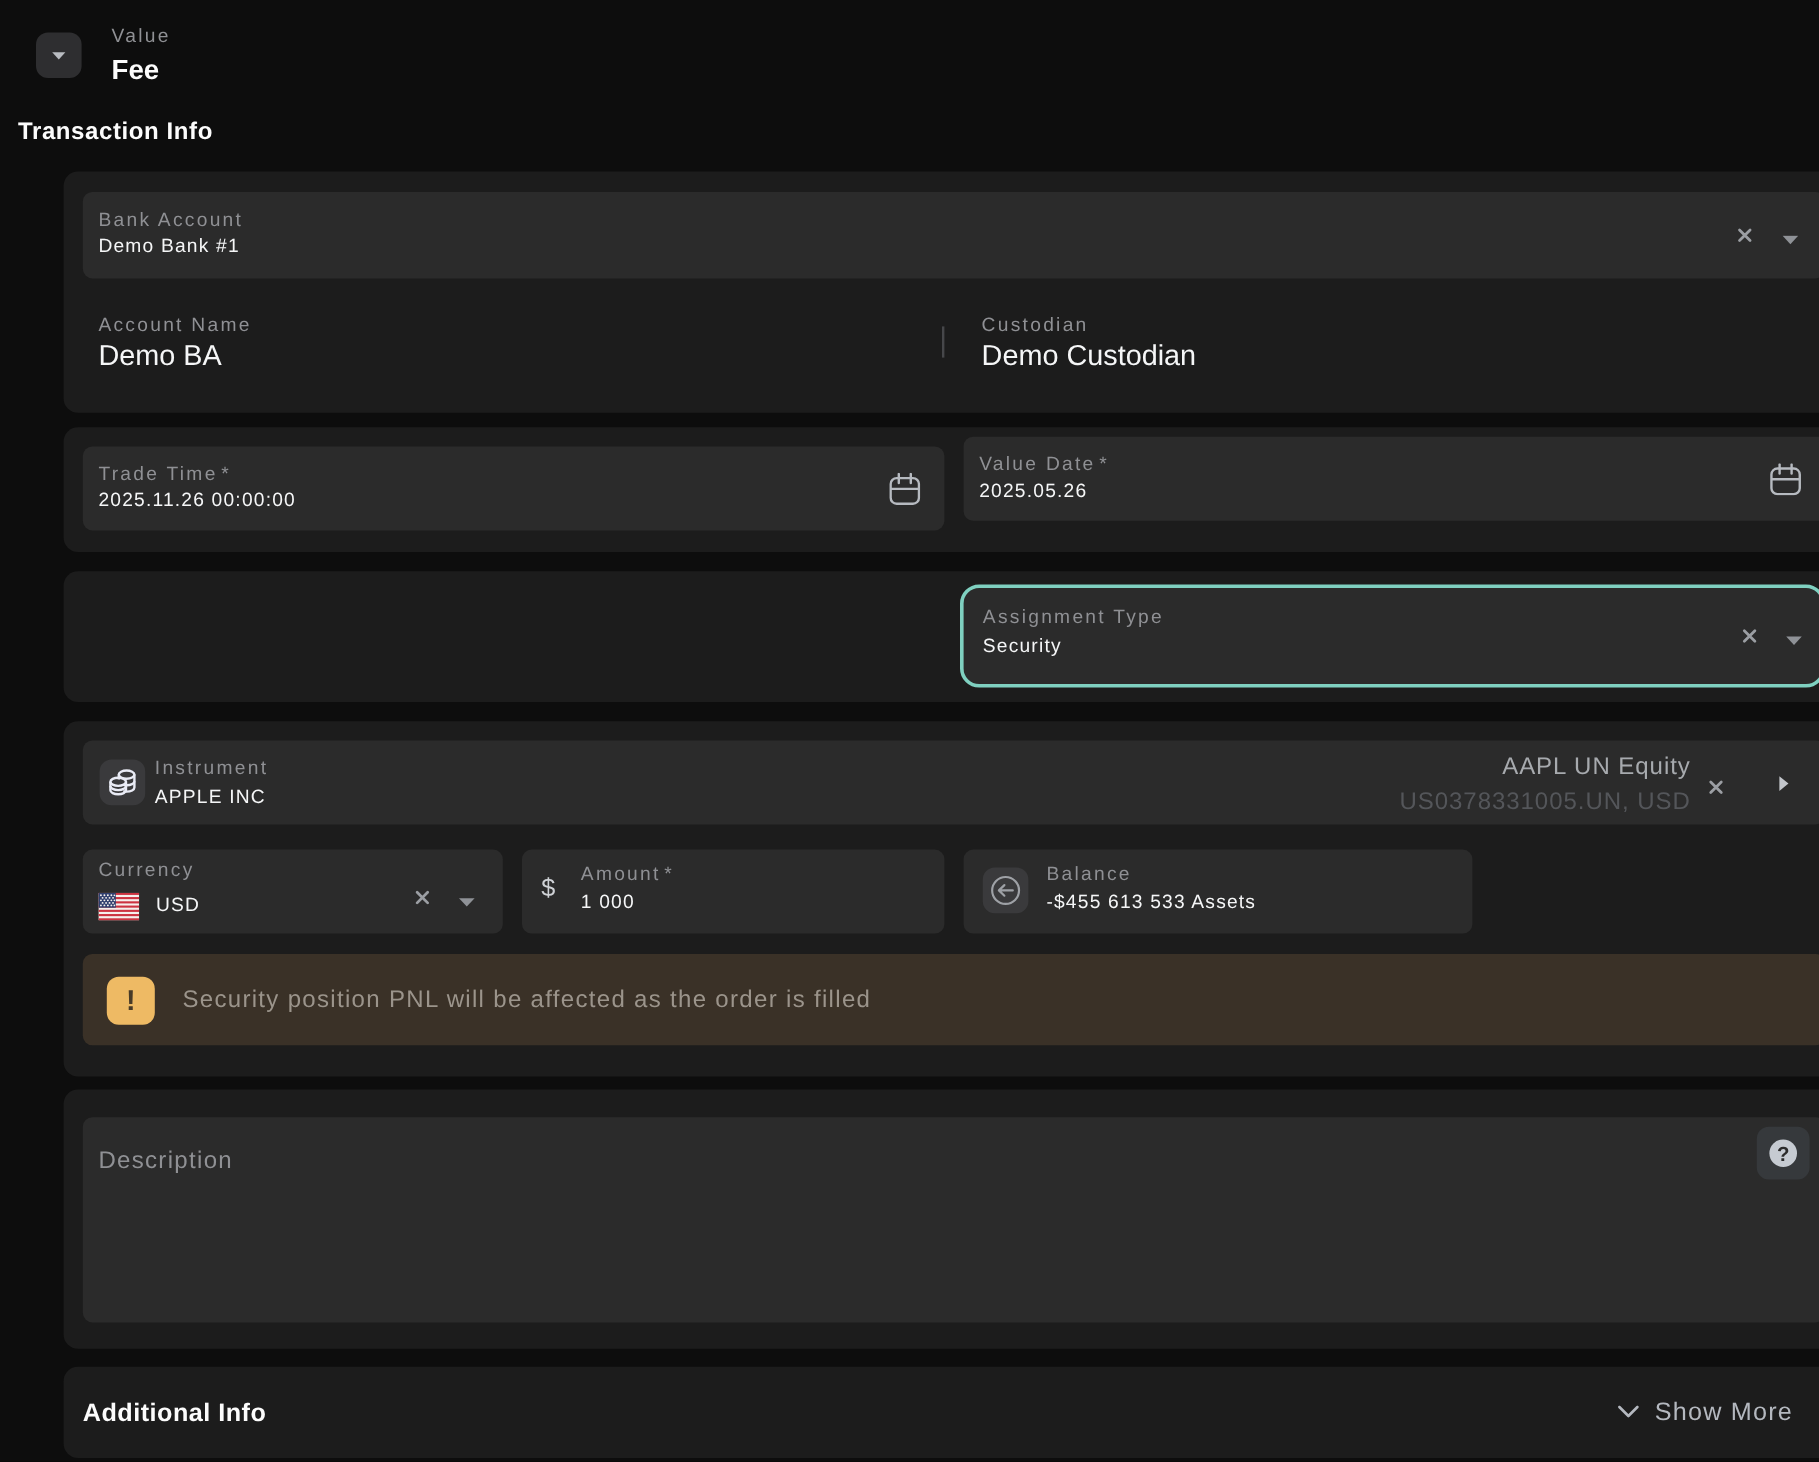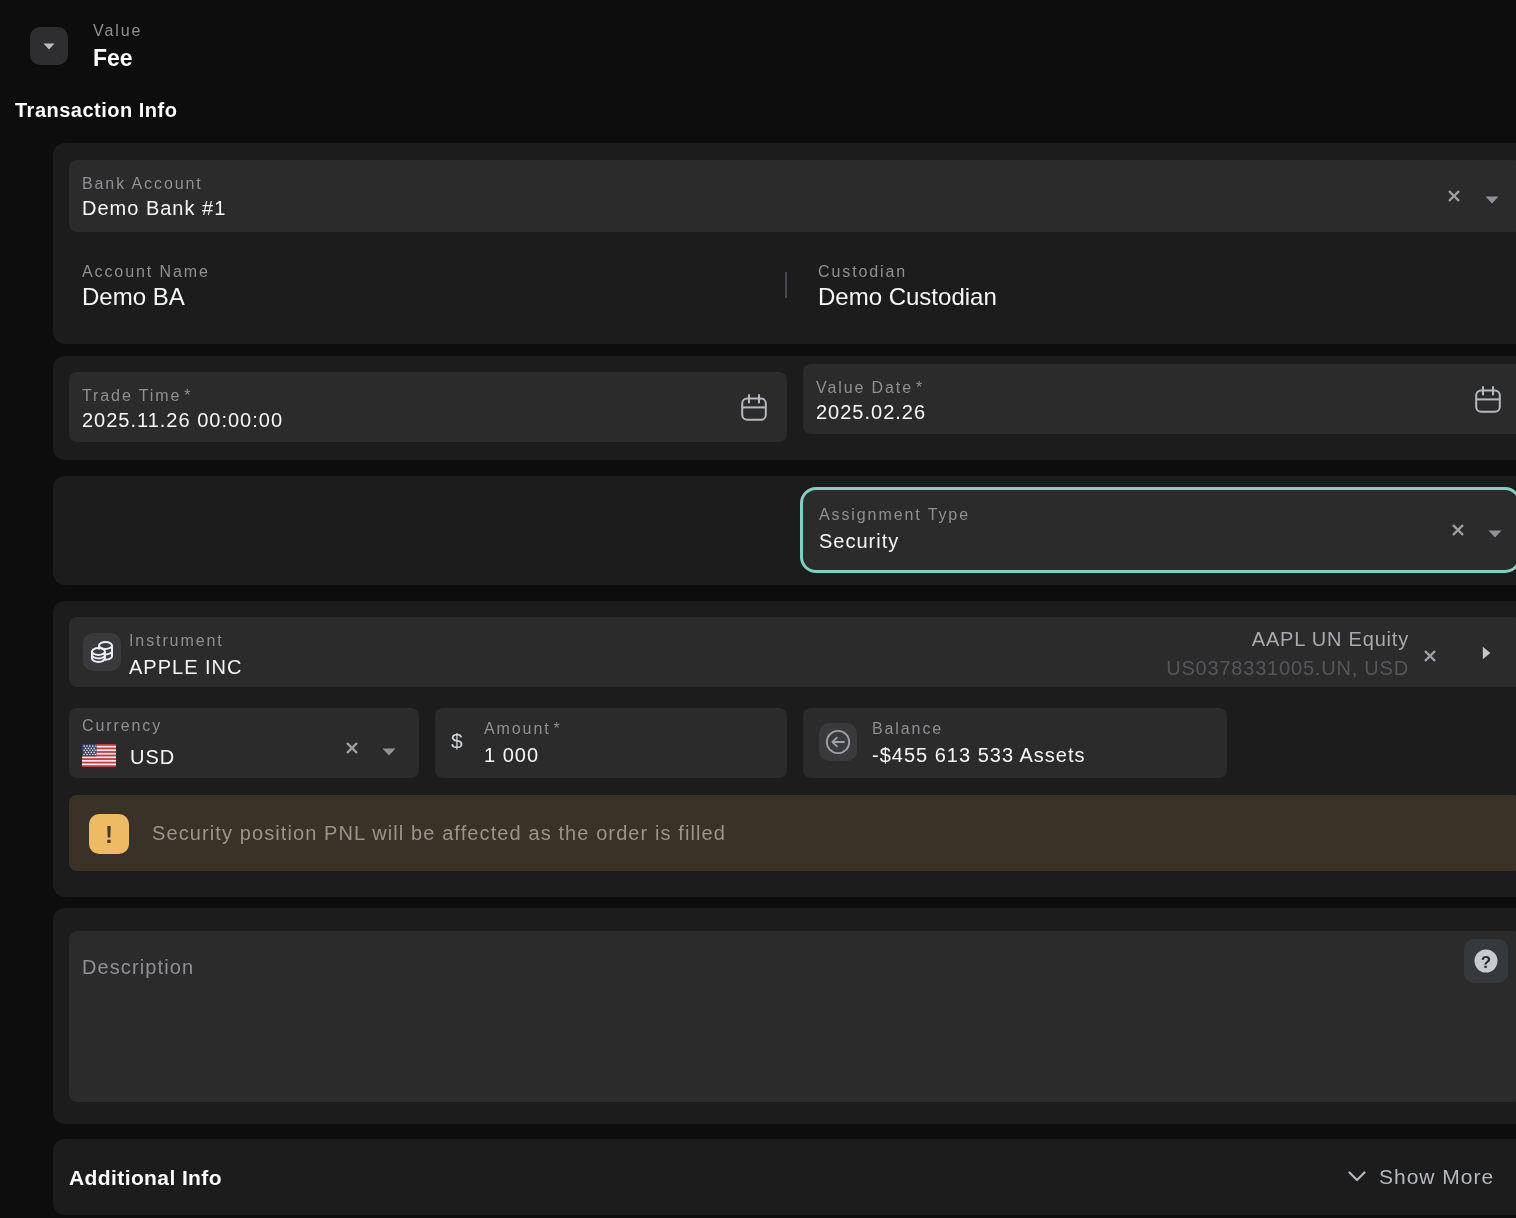--- a/index.html
+++ b/index.html
@@ -3,21 +3,21 @@
 <meta charset="utf-8">
 <style>
   html,body{margin:0;padding:0;background:#0d0d0d;}
   *{box-sizing:border-box;}
   #page{position:relative;width:1516px;height:1218px;background:#0d0d0d;overflow:hidden;
     font-family:"Liberation Sans",sans-serif;}
   .abs{position:absolute;}
   .panel{position:absolute;left:16px;width:1484px;background:#1c1c1c;border-radius:12px;margin-left:37px;}
   .field{position:absolute;background:#2b2b2b;border-radius:8px;}
   .lbl{font-size:16px;color:#8f9094;letter-spacing:1.9px;}
-  .val{font-size:20px;color:#f5f6f7;letter-spacing:1.0px;}
+  .val{font-size:16px;color:#f5f6f7;letter-spacing:1.0px;}
   .val2{font-size:24px;color:#f5f6f7;letter-spacing:0px;}
   .h1{font-size:20px;font-weight:bold;color:#fcfcfc;letter-spacing:0.5px;}
   svg{display:block;}
 </style>
 </head>
 <body>
 <div id="page">
 
   <div class="abs" style="left:30px;top:27px;width:38px;height:38px;background:#2e2e30;border-radius:10px;">
     <svg width="38" height="38" viewBox="0 0 38 38">
@@ -53,21 +53,21 @@
       <div class="abs val" style="left:13px;top:37px;">2025.11.26 00:00:00</div>
       <svg class="abs" style="left:672px;top:22px;" width="26" height="27" viewBox="0 0 26 27">
         <rect x="1.2" y="4.4" width="23.6" height="21.4" rx="5" fill="none" stroke="#b6bac0" stroke-width="2"></rect>
         <line x1="1.2" y1="13.4" x2="24.8" y2="13.4" stroke="#b6bac0" stroke-width="2"></line>
         <line x1="8" y1="1" x2="8" y2="8.6" stroke="#b6bac0" stroke-width="2" stroke-linecap="round"></line>
         <line x1="18" y1="1" x2="18" y2="8.6" stroke="#b6bac0" stroke-width="2" stroke-linecap="round"></line>
       </svg>
     </div>
     <div class="field" style="left:750px;top:8px;width:786px;height:70px;">
       <div class="abs lbl" style="left:13px;top:15px;">Value Date<span style="margin-left:3px;">*</span></div>
-      <div class="abs val" style="left:13px;top:37px;">2025.02.26</div>
+      <div class="abs val" style="left:13px;top:37px;">2025.05.26</div>
       <svg class="abs" style="left:672px;top:22px;" width="26" height="27" viewBox="0 0 26 27">
         <rect x="1.2" y="4.4" width="23.6" height="21.4" rx="5" fill="none" stroke="#b6bac0" stroke-width="2"></rect>
         <line x1="1.2" y1="13.4" x2="24.8" y2="13.4" stroke="#b6bac0" stroke-width="2"></line>
         <line x1="8" y1="1" x2="8" y2="8.6" stroke="#b6bac0" stroke-width="2" stroke-linecap="round"></line>
         <line x1="18" y1="1" x2="18" y2="8.6" stroke="#b6bac0" stroke-width="2" stroke-linecap="round"></line>
       </svg>
     </div>
   </div>
 
   <div class="panel" style="top:476px;height:109px;">

